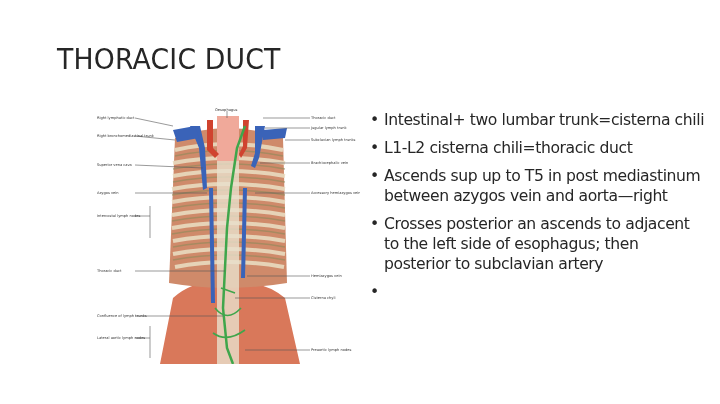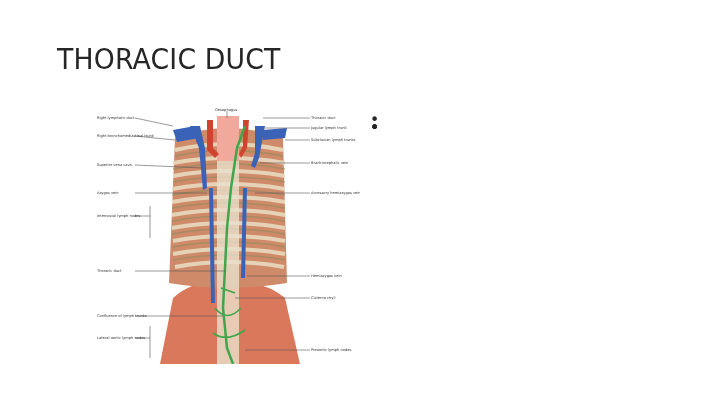--- a/index.html
+++ b/index.html
@@ -101,18 +101,18 @@
     <text class="lbl" x="216" y="33">Subclavian lymph trunks</text>
     <text class="lbl" x="216" y="56">Brachiocephalic vein</text>
     <text class="lbl" x="216" y="86">Accessory hemiazygos vein</text>
     <text class="lbl" x="216" y="169">Hemiazygos vein</text>
     <text class="lbl" x="216" y="191">Cisterna chyli</text>
     <text class="lbl" x="216" y="243">Preaortic lymph nodes</text>
   </svg>
 </div>
 
 <ul class="bullets">
-  <li><span class="dot">•</span></li>
-  <li><span class="dot">•</span></li>
-  <li><span class="dot">•</span></li>
-  <li><span class="dot">•</span></li>
+  <li><span class="dot">•</span><span>Intestinal+ two lumbar trunk=cisterna chili</span></li>
+  <li><span class="dot">•</span><span>L1-L2 cisterna chili=thoracic duct</span></li>
+  <li><span class="dot">•</span><span>Ascends sup up to T5 in post mediastinum between azygos vein and aorta—right</span></li>
+  <li><span class="dot">•</span><span>Crosses posterior an ascends to adjacent to the left side of esophagus; then posterior to subclavian artery</span></li>
   <li><span class="dot">•</span></li>
 </ul>
 
 </body></html>

